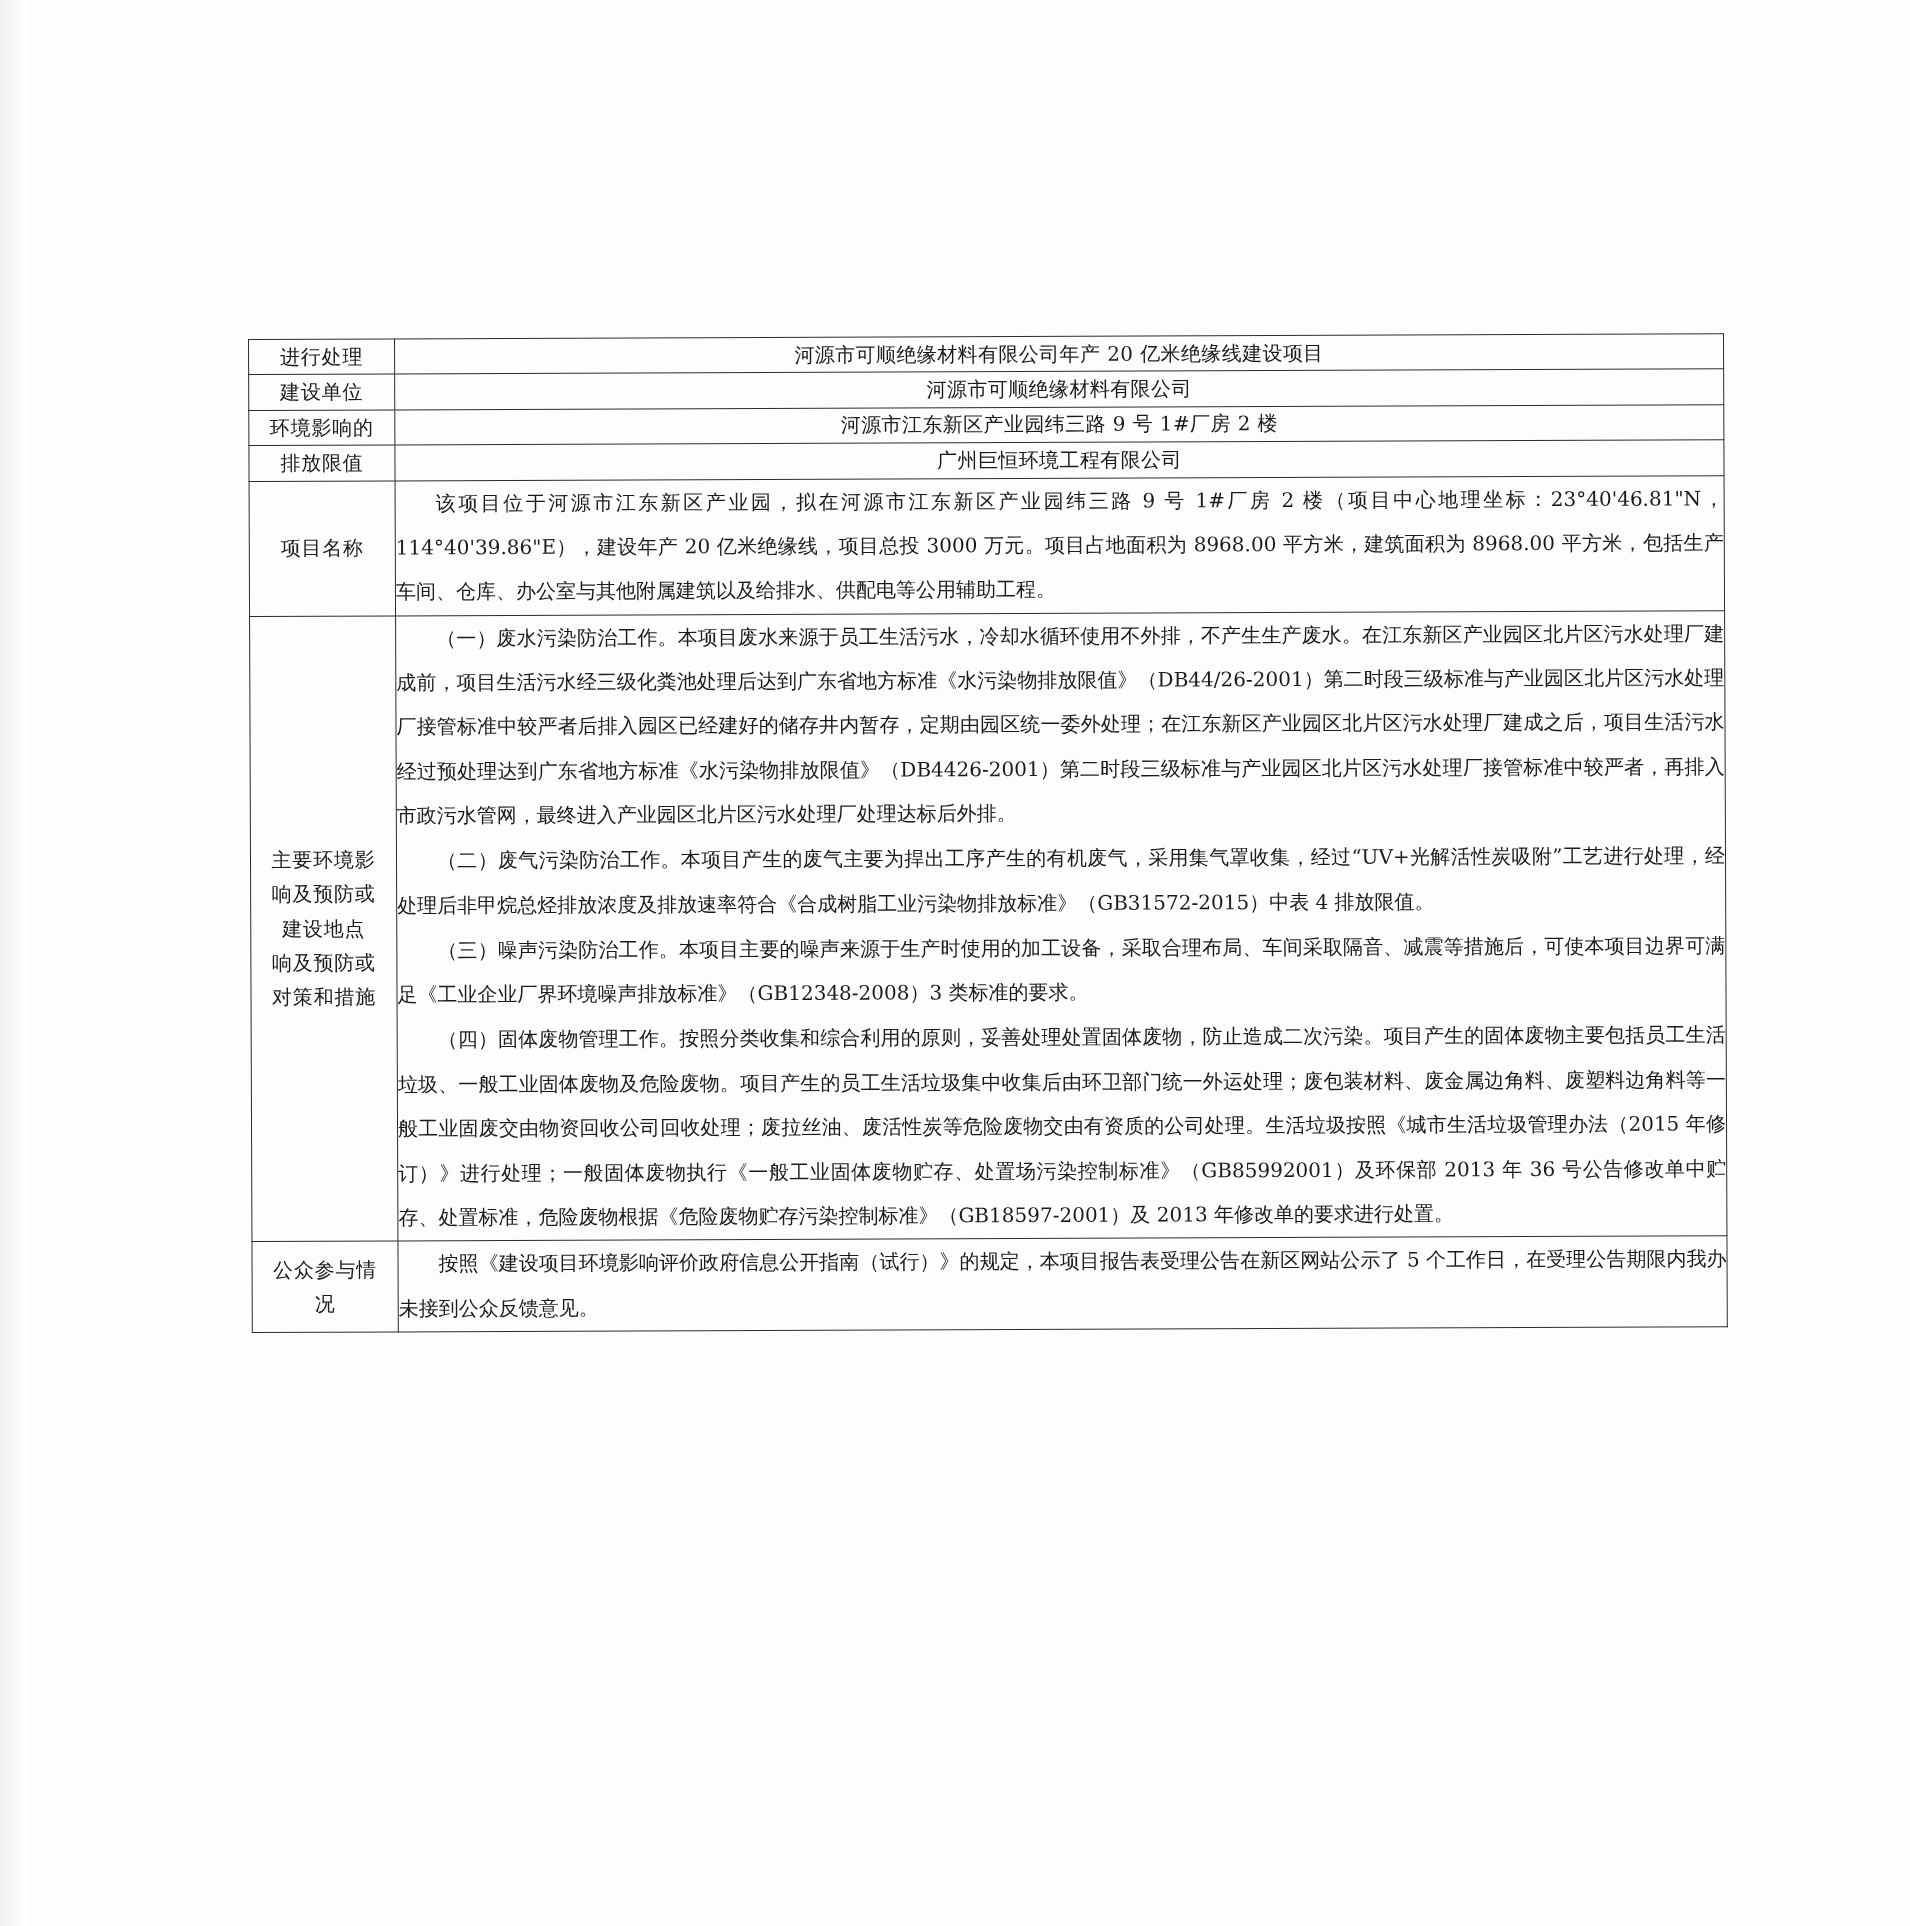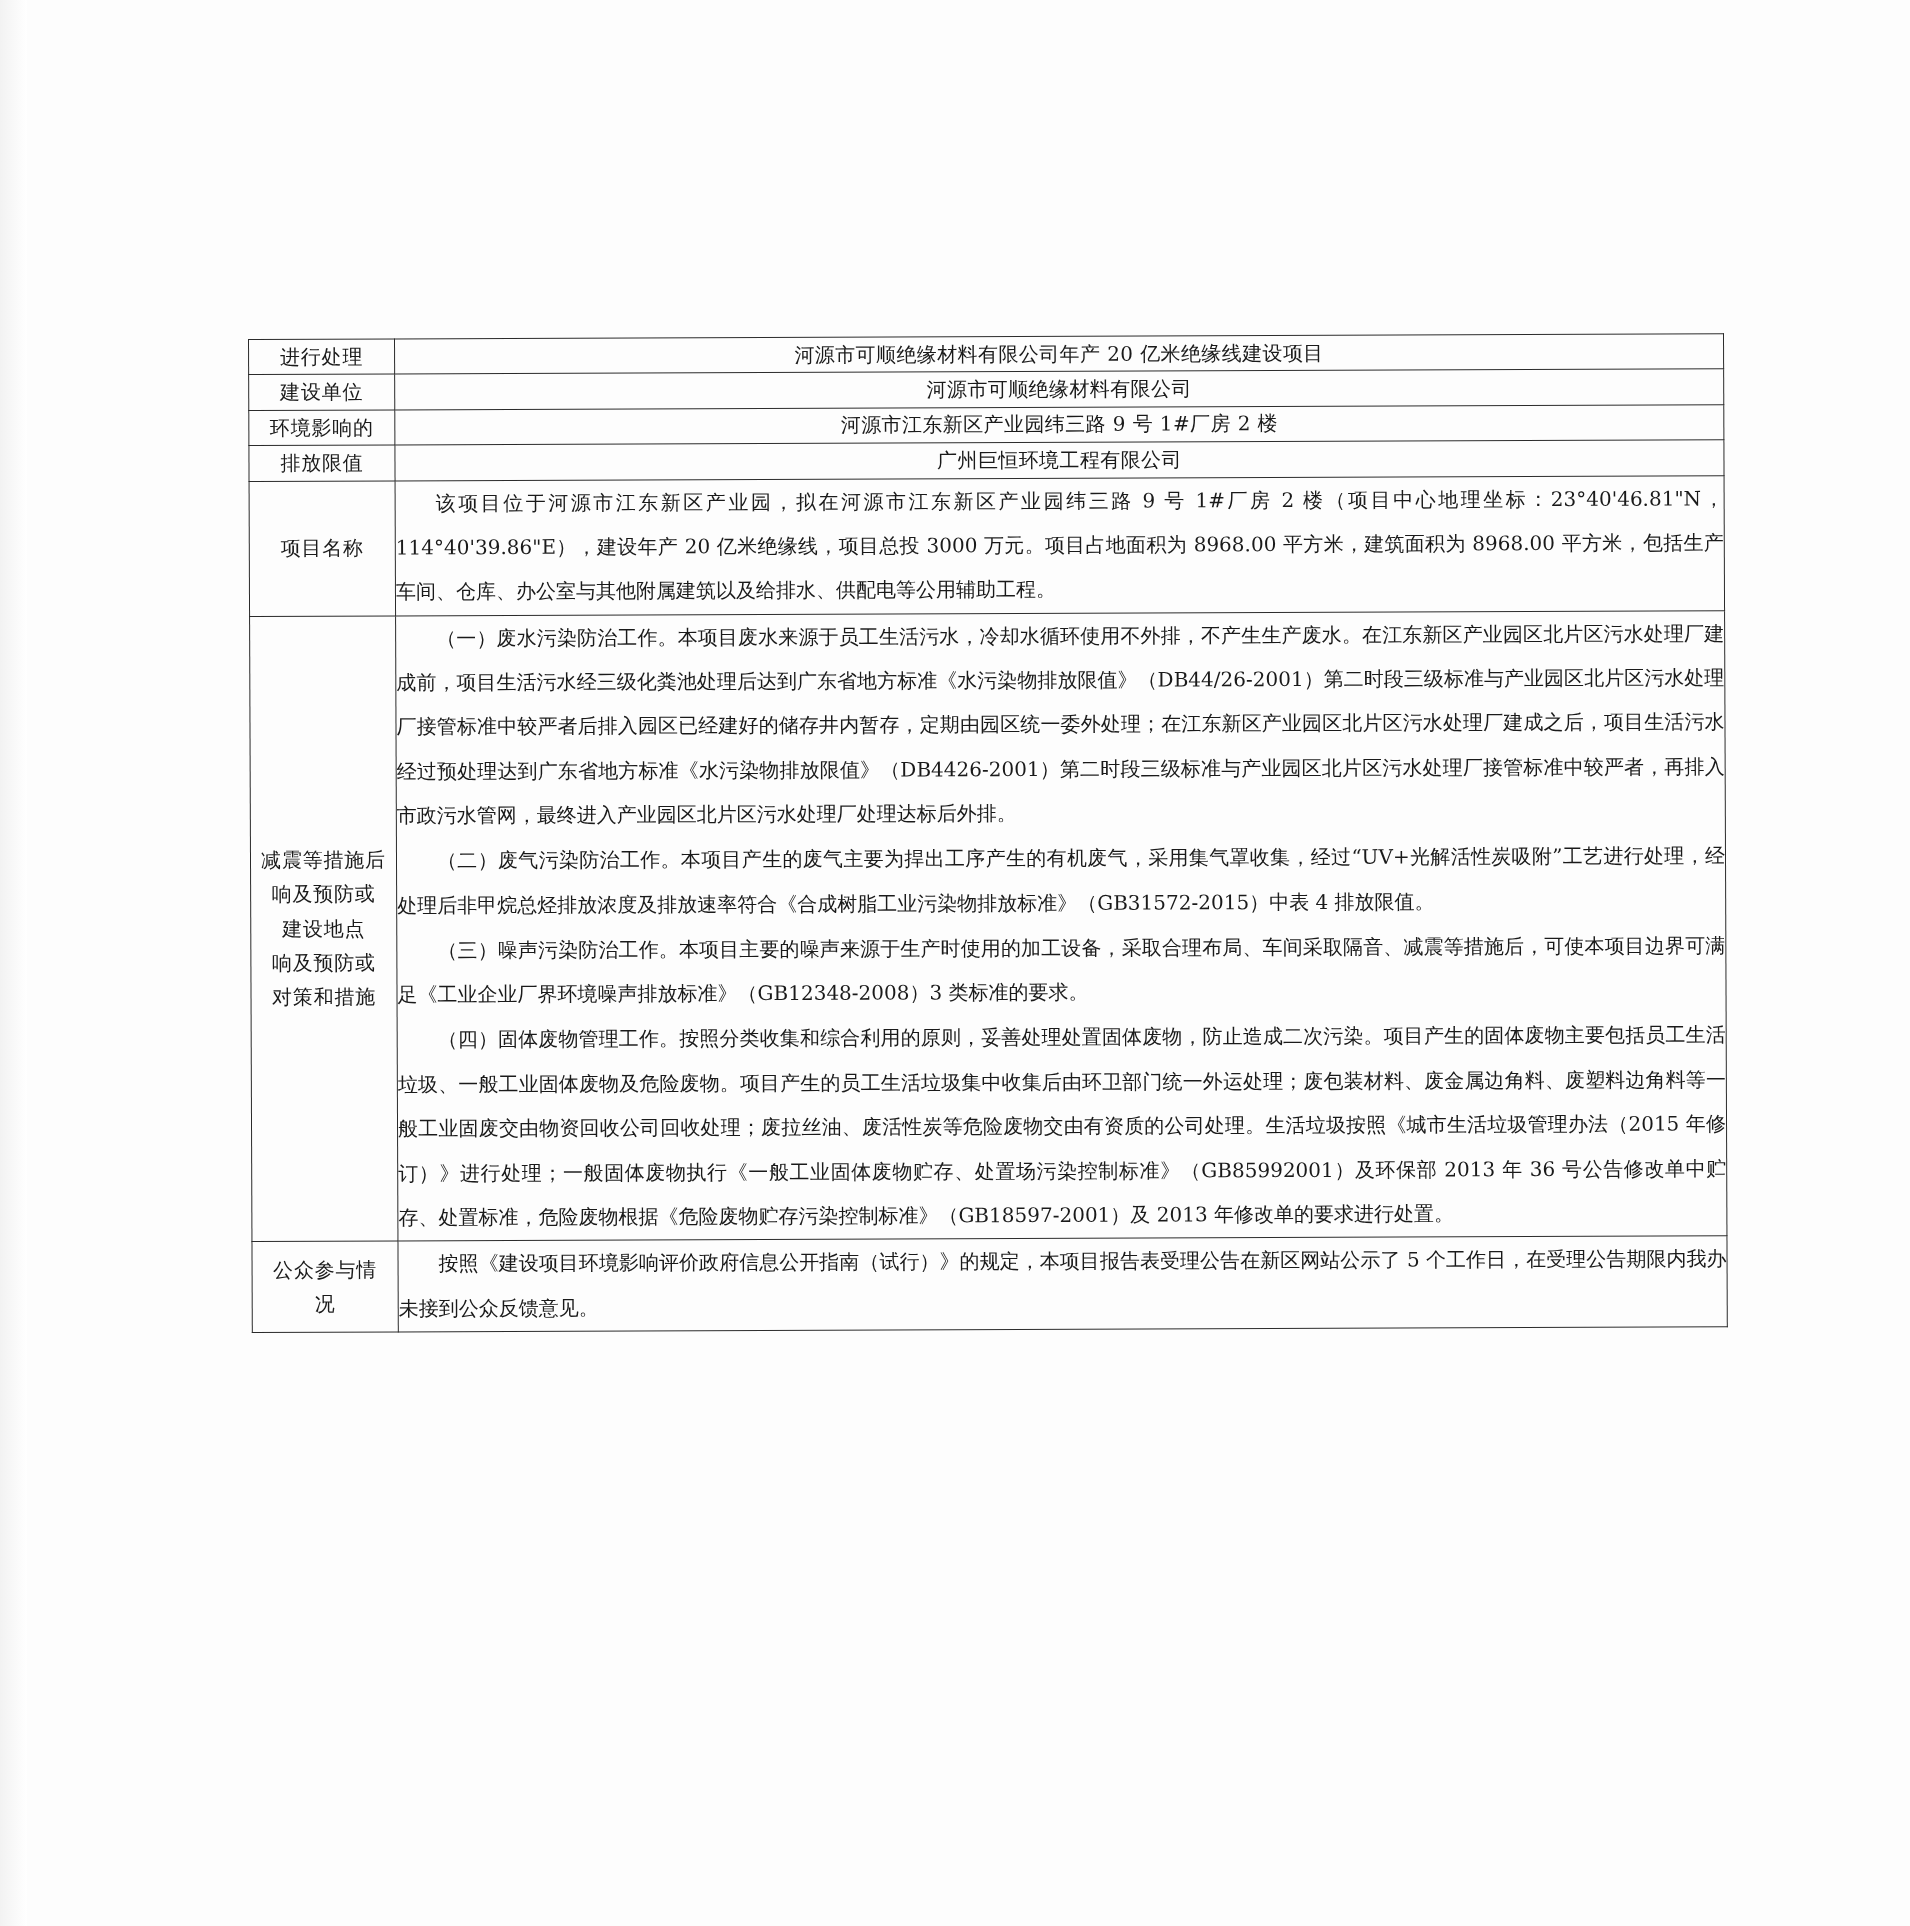--- a/index.html
+++ b/index.html
@@ -129,21 +129,21 @@
           <tr>
             <td class="label-cell">
               <span class="lbl-line">项目名称</span>
             </td>
             <td class="value-body">
               <p>该项目位于河源市江东新区产业园，拟在河源市江东新区产业园纬三路 9 号 1#厂房 2 楼（项目中心地理坐标：23°40'46.81"N，114°40'39.86"E），建设年产 20 亿米绝缘线，项目总投 3000 万元。项目占地面积为 8968.00 平方米，建筑面积为 8968.00 平方米，包括生产车间、仓库、办公室与其他附属建筑以及给排水、供配电等公用辅助工程。</p>
             </td>
           </tr>
           <tr>
             <td class="label-cell">
-              <span class="lbl-line">减震等措施后</span>
+              <span class="lbl-line">主要环境影</span>
               <span class="lbl-line">响及预防或</span>
               <span class="lbl-line">建设地点</span>
               <span class="lbl-line">响及预防或</span>
               <span class="lbl-line">对策和措施</span>
             </td>
             <td class="value-body">
               <p>（一）废水污染防治工作。本项目废水来源于员工生活污水，冷却水循环使用不外排，不产生生产废水。在江东新区产业园区北片区污水处理厂建成前，项目生活污水经三级化粪池处理后达到广东省地方标准《水污染物排放限值》（DB44/26-2001）第二时段三级标准与产业园区北片区污水处理厂接管标准中较严者后排入园区已经建好的储存井内暂存，定期由园区统一委外处理；在江东新区产业园区北片区污水处理厂建成之后，项目生活污水经过预处理达到广东省地方标准《水污染物排放限值》（DB4426-2001）第二时段三级标准与产业园区北片区污水处理厂接管标准中较严者，再排入市政污水管网，最终进入产业园区北片区污水处理厂处理达标后外排。</p>
               <p>（二）废气污染防治工作。本项目产生的废气主要为捍出工序产生的有机废气，采用集气罩收集，经过“UV+光解活性炭吸附”工艺进行处理，经处理后非甲烷总烃排放浓度及排放速率符合《合成树脂工业污染物排放标准》（GB31572-2015）中表 4 排放限值。</p>
               <p>（三）噪声污染防治工作。本项目主要的噪声来源于生产时使用的加工设备，采取合理布局、车间采取隔音、减震等措施后，可使本项目边界可满足《工业企业厂界环境噪声排放标准》（GB12348-2008）3 类标准的要求。</p>
               <p>（四）固体废物管理工作。按照分类收集和综合利用的原则，妥善处理处置固体废物，防止造成二次污染。项目产生的固体废物主要包括员工生活垃圾、一般工业固体废物及危险废物。项目产生的员工生活垃圾集中收集后由环卫部门统一外运处理；废包装材料、废金属边角料、废塑料边角料等一般工业固废交由物资回收公司回收处理；废拉丝油、废活性炭等危险废物交由有资质的公司处理。生活垃圾按照《城市生活垃圾管理办法（2015 年修订）》进行处理；一般固体废物执行《一般工业固体废物贮存、处置场污染控制标准》（GB85992001）及环保部 2013 年 36 号公告修改单中贮存、处置标准，危险废物根据《危险废物贮存污染控制标准》（GB18597-2001）及 2013 年修改单的要求进行处置。</p>

